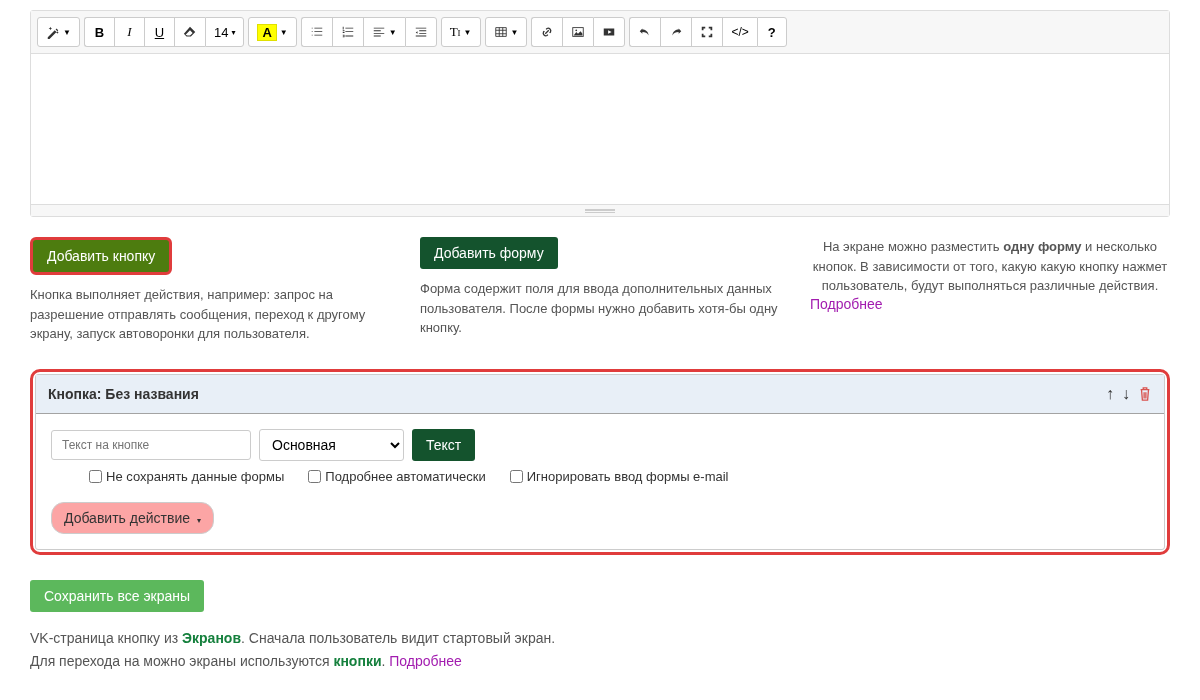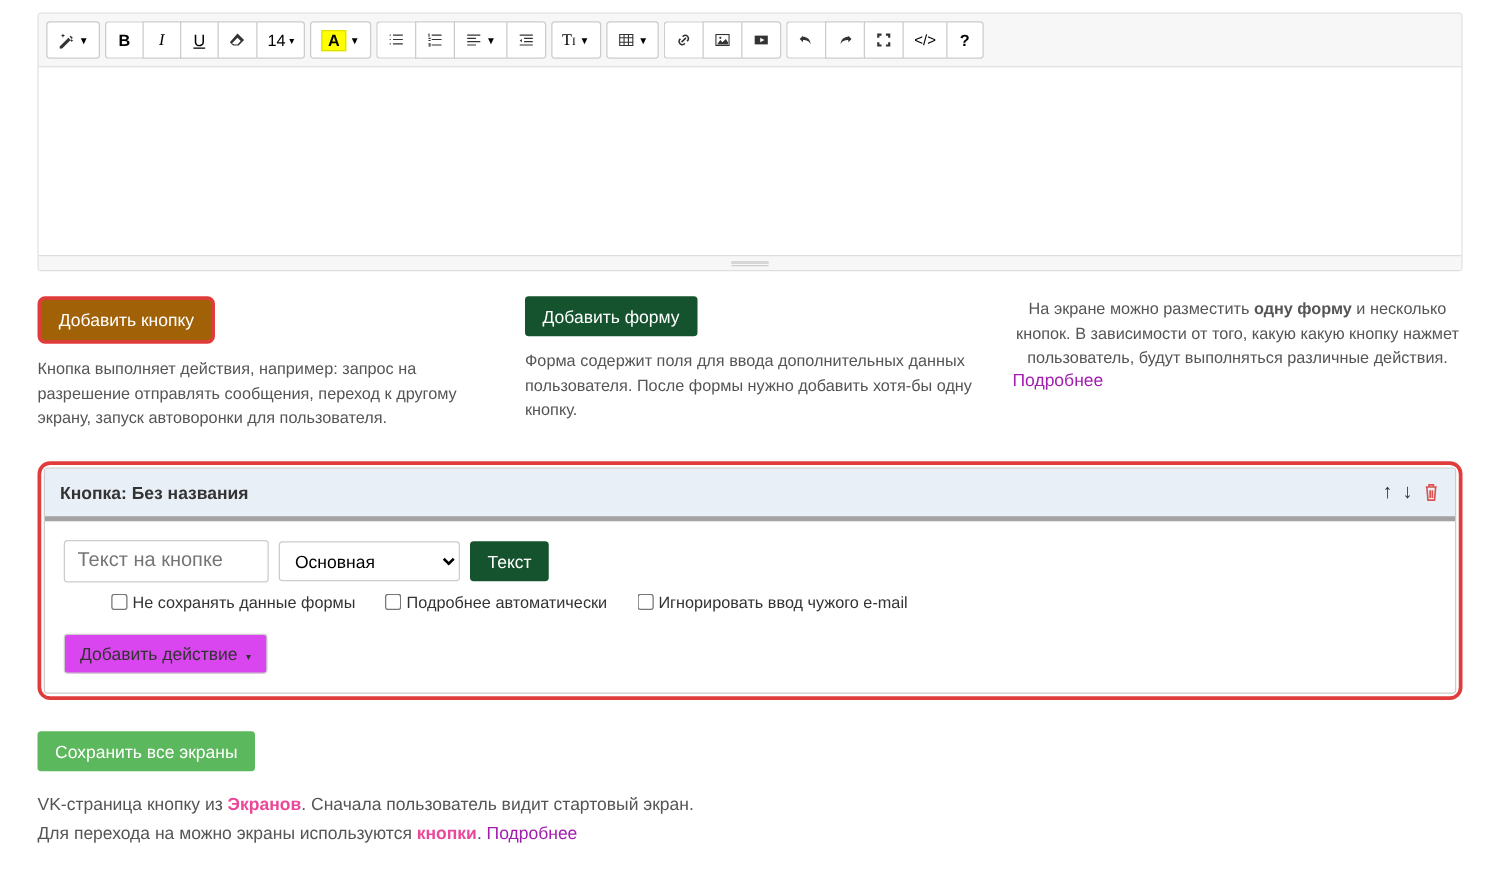--- a/index.html
+++ b/index.html
@@ -21,44 +21,44 @@
     
     .editor-content { min-height: 150px; background: #fff; padding: 10px; }
     .editor-resize { height: 12px; background: #f7f7f7; border-top: 1px solid #ddd; display: flex; align-items: center; justify-content: center; cursor: ns-resize; }
     .grip { width: 30px; height: 4px; display:flex; flex-direction:column; gap:1px; }
     .grip span { height: 1px; background: #ccc; display:block; }
     
     .three-col { display: flex; gap: 30px; margin-bottom: 25px; }
     .col { flex: 1; }
     .btn { display: inline-block; padding: 8px 14px; border: none; border-radius: 3px; font-size: 14px; cursor: pointer; color: #fff; }
     .btn-primary { background: #14532d; }
-    .btn-primary-hl { background: #a16207; border: 3px solid #e03c3c; border-radius: 6px; }
+    .btn-primary-hl { background: #4d7c0f; border: 3px solid #e03c3c; border-radius: 6px; }
     .btn-success { background: #5cb85c; }
-    .btn-border { border: 1px solid #ccc; background: #d946ef; color: #333; padding: 7px 12px; border-radius: 3px; cursor: pointer; font-size: 14px; }
+    .btn-border { border: 1px solid #ccc; background: #fca5a5; color: #333; padding: 7px 12px; border-radius: 13px; cursor: pointer; font-size: 14px; }
     .desc { color: #555; font-size: 13px; line-height: 1.5; margin-top: 10px; }
     .link { color: #a21caf; cursor: pointer; }
     
     .card-highlight { border: 3px solid #e03c3c; border-radius: 10px; padding: 2px; margin-bottom: 25px; }
     .card-inner { border: 1px solid #ccc; border-radius: 3px; }
-    .card-header { background: #e8eff7; padding: 10px 12px; font-size: 14px; color: #333; display: flex; align-items: center; justify-content: space-between; border-bottom: 4px solid #a3a3a3;}
+    .card-header { background: #e8eff7; padding: 10px 12px; font-size: 14px; color: #333; display: flex; align-items: center; justify-content: space-between; border-bottom: 1px solid #a3a3a3;}
     .card-header .title { font-weight: bold; }
     .card-header .controls { display: flex; gap: 8px; align-items: center; }
     .arrow-icon { font-weight: bold; font-size: 16px; color: #333; cursor: pointer; }
     .trash-icon { width: 14px; height: 16px; cursor: pointer; }
     
     .card-body { padding: 15px; }
     .form-row { display: flex; gap: 8px; align-items: center; margin-bottom: 14px; flex-wrap: wrap; }
-    .text-input { border: 1px solid #ccc; border-radius: 3px; padding: 7px 10px; font-size: 16px; width: 164px; color: #999; }
+    .text-input { border: 1px solid #ccc; border-radius: 3px; padding: 7px 10px; font-size: 12px; width: 200px; color: #999; }
     .select { border: 1px solid #ccc; border-radius: 3px; padding: 6px 8px; font-size: 14px; width: 145px; background:#fff; }
     .check-row { display: flex; gap: 24px; align-items: center; margin-left: 38px; margin-top:-6px; margin-bottom: 18px; flex-wrap:wrap; }
     .check-item { display: flex; align-items: center; gap: 4px; font-size: 13px; color: #333; }
     .check-item input { margin:0; }
     
     .footer-text { color: #555; font-size: 14px; line-height: 1.7; margin-top: 15px; }
-    .footer-text b { color: #ec4899; }
+    .footer-text b { color: #15803d; }
     
     svg.icon { width: 14px; height: 14px; display:block; }
   </style>
 </head>
 <body>
 
 
 
 
 <div class="editor-panel">
@@ -235,21 +235,21 @@
         <label class="check-item">
           <input type="checkbox" style="">
           <span>Не сохранять данные формы</span>
         </label>
         <label class="check-item">
           <input type="checkbox" style="">
           <span>Подробнее автоматически</span>
         </label>
         <label class="check-item">
           <input type="checkbox" style="">
-          <span>Игнорировать ввод чужого e-mail</span>
+          <span>Игнорировать ввод формы e-mail</span>
         </label>
       </div>
       <button class="btn-border">
         <span>Добавить действие</span>
         <span class="dd-caret">▾</span>
       </button>
     </div>
   </div>
 </div>
 

